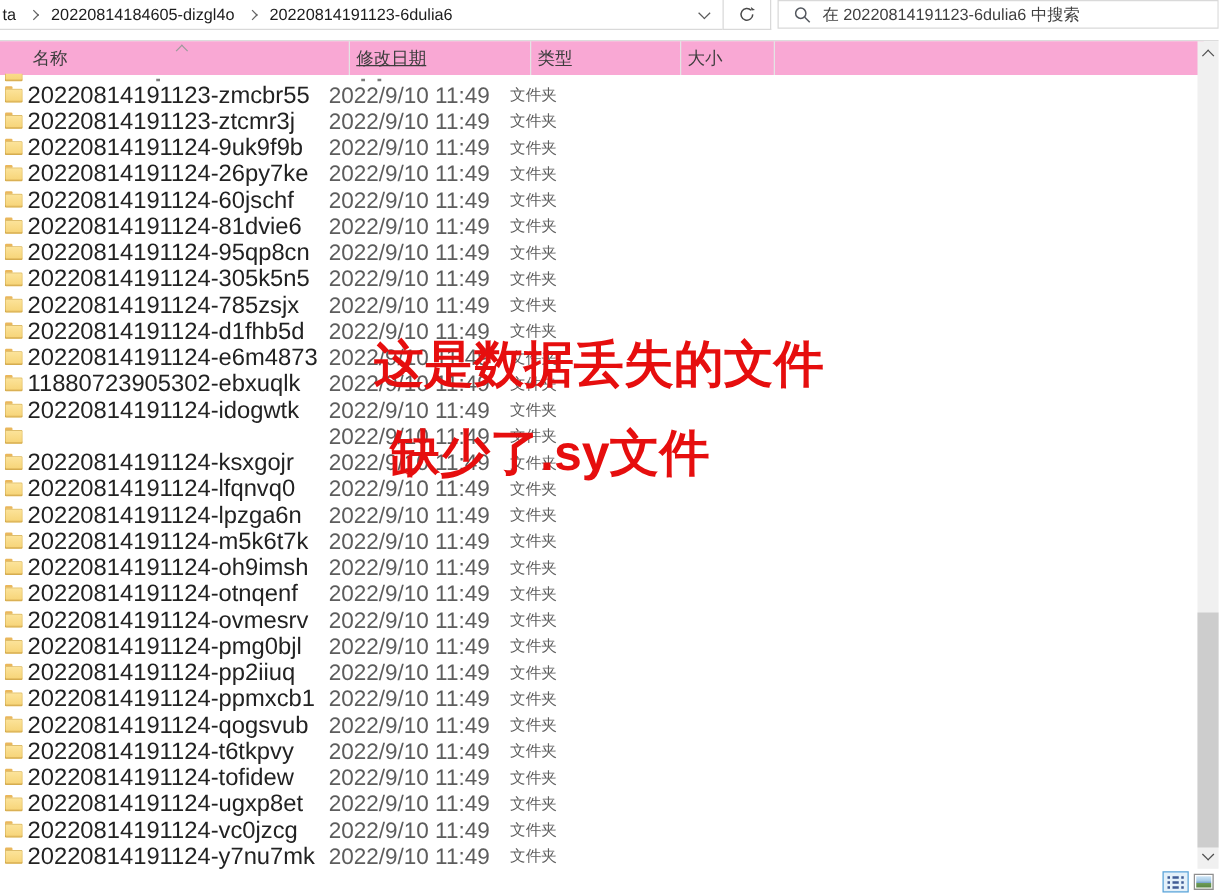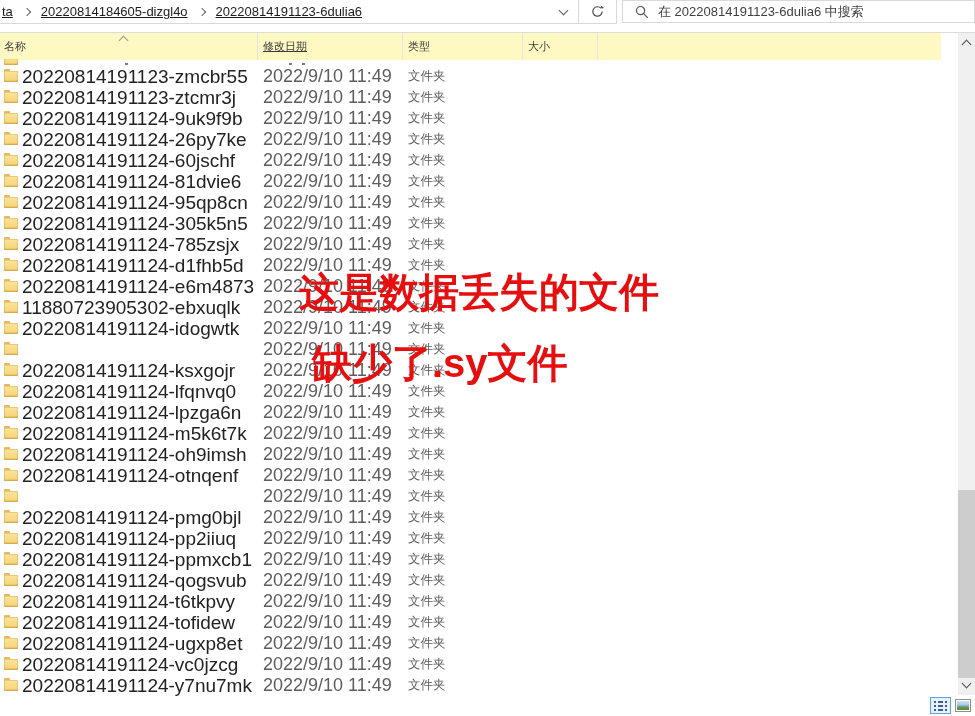--- a/index.html
+++ b/index.html
@@ -4,40 +4,40 @@
 <style>
   html,body{margin:0;padding:0;}
   body{width:975px;height:716px;overflow:hidden;background:#fff;
        font-family:"Liberation Sans","DejaVu Sans",sans-serif;}
   .stage{position:relative;width:975px;height:716px;background:#fff;}
 
   
   .address-bar{position:absolute;left:0;top:0;width:578px;height:24px;
       border-bottom:1px solid #d9d9d9;display:flex;align-items:center;box-sizing:border-box;background:#fff;}
   .crumbs{flex:1;display:flex;align-items:center;gap:9px;padding-left:2px;
-      font-size:13px;color:#1c1c1c;white-space:nowrap;overflow:hidden;text-decoration:underline;}
+      font-size:13px;color:#1c1c1c;white-space:nowrap;overflow:hidden;}
   .crumb{cursor:default;}
   .crumb-sep{display:inline-block;width:5px;height:5px;margin:0 2px;
       border-right:1.3px solid #636363;border-top:1.3px solid #636363;transform:rotate(45deg);}
   .addr-dropdown{width:30px;height:100%;display:flex;align-items:center;justify-content:center;}
   .chev-down{display:inline-block;width:6px;height:6px;margin-top:-3px;
       border-right:1.4px solid #5a5a5a;border-bottom:1.4px solid #5a5a5a;transform:rotate(45deg);}
   .refresh-btn{position:absolute;left:578px;top:0;width:39px;height:24px;box-sizing:border-box;
       border-left:1px solid #d9d9d9;border-right:1px solid #d9d9d9;border-bottom:1px solid #d9d9d9;
       display:flex;align-items:center;justify-content:center;background:#fff;}
   .search-box{position:absolute;left:622px;top:0;width:353px;height:23px;box-sizing:border-box;
       border:1px solid #d9d9d9;background:#fff;display:flex;align-items:center;gap:9px;padding-left:12px;}
   .search-box input{border:none;outline:none;flex:1;font-size:13px;color:#333;
       font-family:inherit;background:transparent;padding:0;}
   .search-box input::placeholder{color:#3f3f3f;opacity:1;}
   .toolbar-sep{position:absolute;left:0;top:32px;width:975px;height:1px;background:#dcdcdc;}
 
   
   .header-row{position:absolute;left:0;top:33px;width:941px;height:27px;display:flex;
-      font-size:11px;color:#3d3d3d;background:#fef9c3;}
+      font-size:14px;color:#3d3d3d;background:#f9a8d4;padding-left:22px;}
   .col{box-sizing:border-box;border-right:1px solid #e4e4e4;display:flex;align-items:center;
       padding-left:5px;position:relative;}
   .col-name{width:258px;padding-left:4px;}
   .col-date{width:145px;text-decoration:underline;}
   .col-type{width:120px;}
   .col-size{width:75px;}
   .sort-caret{position:absolute;left:120px;top:4px;width:6px;height:6px;
       border-left:1.2px solid #9a9a9a;border-top:1.2px solid #9a9a9a;transform:rotate(45deg);}
 
   
@@ -340,20 +340,21 @@
     <span class="cell name">20220814191124-otnqenf</span>
     <span class="cell date">2022/9/10 11:49</span>
     <span class="cell type">文件夹</span>
   </div>
 
   <div class="row">
     <span class="folder-icon">
           <i class="ftab"></i>
           <i class="fbody"></i>
         </span>
+    <span class="cell name">20220814191124-ovmesrv</span>
     <span class="cell date">2022/9/10 11:49</span>
     <span class="cell type">文件夹</span>
   </div>
 
   <div class="row">
     <span class="folder-icon">
           <i class="ftab"></i>
           <i class="fbody"></i>
         </span>
     <span class="cell name">20220814191124-pmg0bjl</span>

